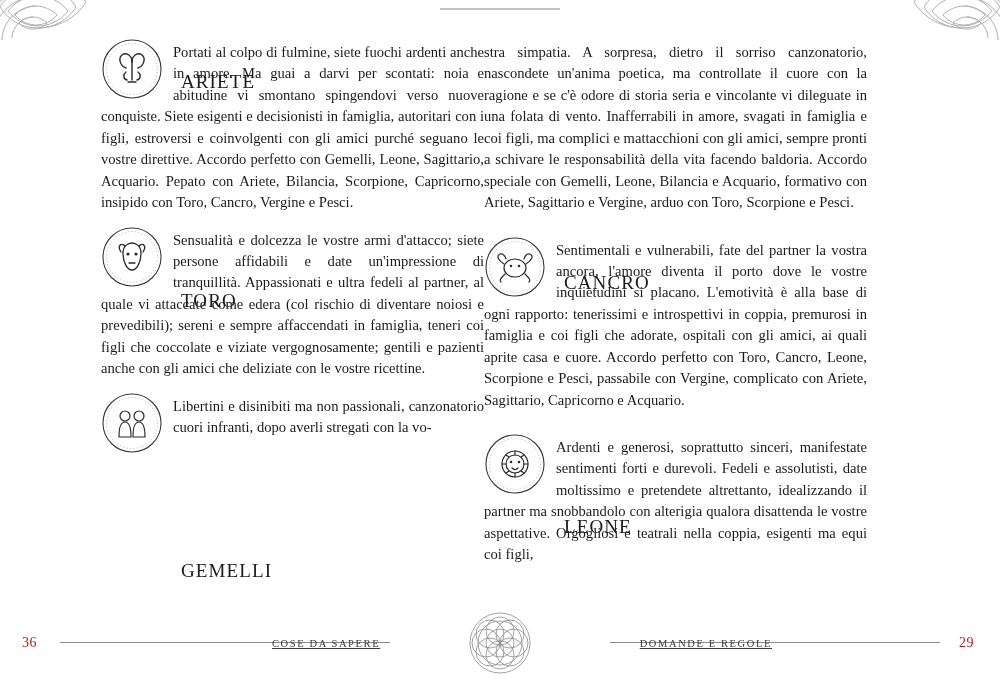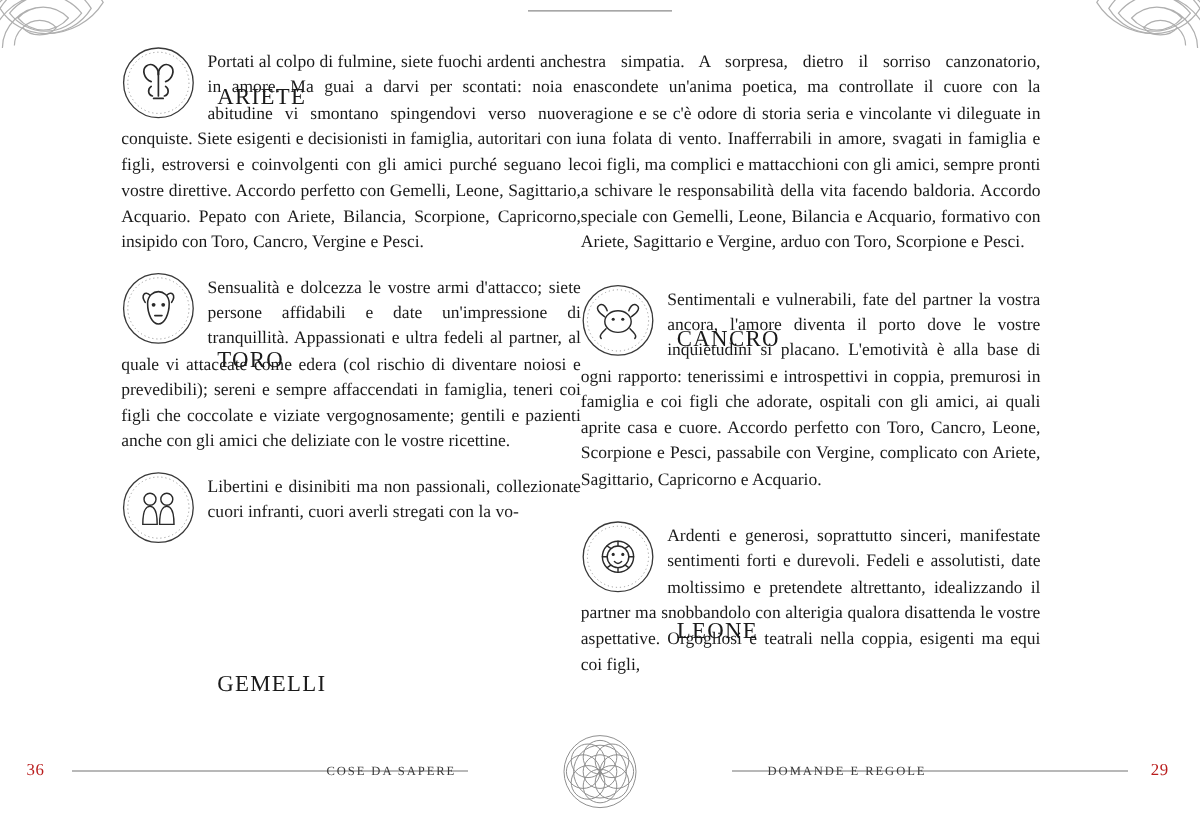--- a/index.html
+++ b/index.html
@@ -118,20 +118,21 @@
   }
   .folio-left  { left: 22px; }
   .folio-right { right: 26px; }
   .runhead {
     position: absolute;
     bottom: 18px;
     font-size: 10.5px;
     letter-spacing: 1.6px;
     color: #3a3a3a;
     text-transform: uppercase;
+    text-decoration: underline;
   }
   .runhead-left  { left: 272px; }
   .runhead-right { right: 228px; }
   .foot-rule {
     position: absolute;
     bottom: 24px;
     height: 1px;
     background: #8a8a8a;
   }
   .foot-rule-l { left: 60px;  width: 330px; }
@@ -237,21 +238,21 @@
                 <circle cx="31" cy="31" r="25.5" fill="none" stroke="#9a9a9a" stroke-width="0.8" stroke-dasharray="1 2.4"></circle>
                 <g fill="none" stroke="#2a2a2a" stroke-width="1.2" stroke-linecap="round">
                   <circle cx="24" cy="24" r="5"></circle>
                   <circle cx="38" cy="24" r="5"></circle>
                   <path d="M18 45 C18 34 20 30 24 30 C28 30 30 34 30 45Z"></path>
                   <path d="M32 45 C32 34 34 30 38 30 C42 30 44 34 44 45Z"></path>
                 </g>
               </svg>
             </div>
           </div>
-          <p class="para">Libertini e disinibiti ma non passionali, collezionate cuori infranti, cuori averli stregati con la vo-</p>
+          <p class="para">Libertini e disinibiti ma non passionali, canzonatorio cuori infranti, dopo averli stregati con la vo-</p>
         </div>
       </div>
 
       <div style="position:absolute; left:80px; top:14px;" class="sign-title">ARIETE</div>
       <div style="position:absolute; left:80px; top:233px;" class="sign-title">TORO</div>
       <div style="position:absolute; left:80px; top:503px;" class="sign-title">GEMELLI</div>
     </div>
 
     <div class="col col-right">
 

